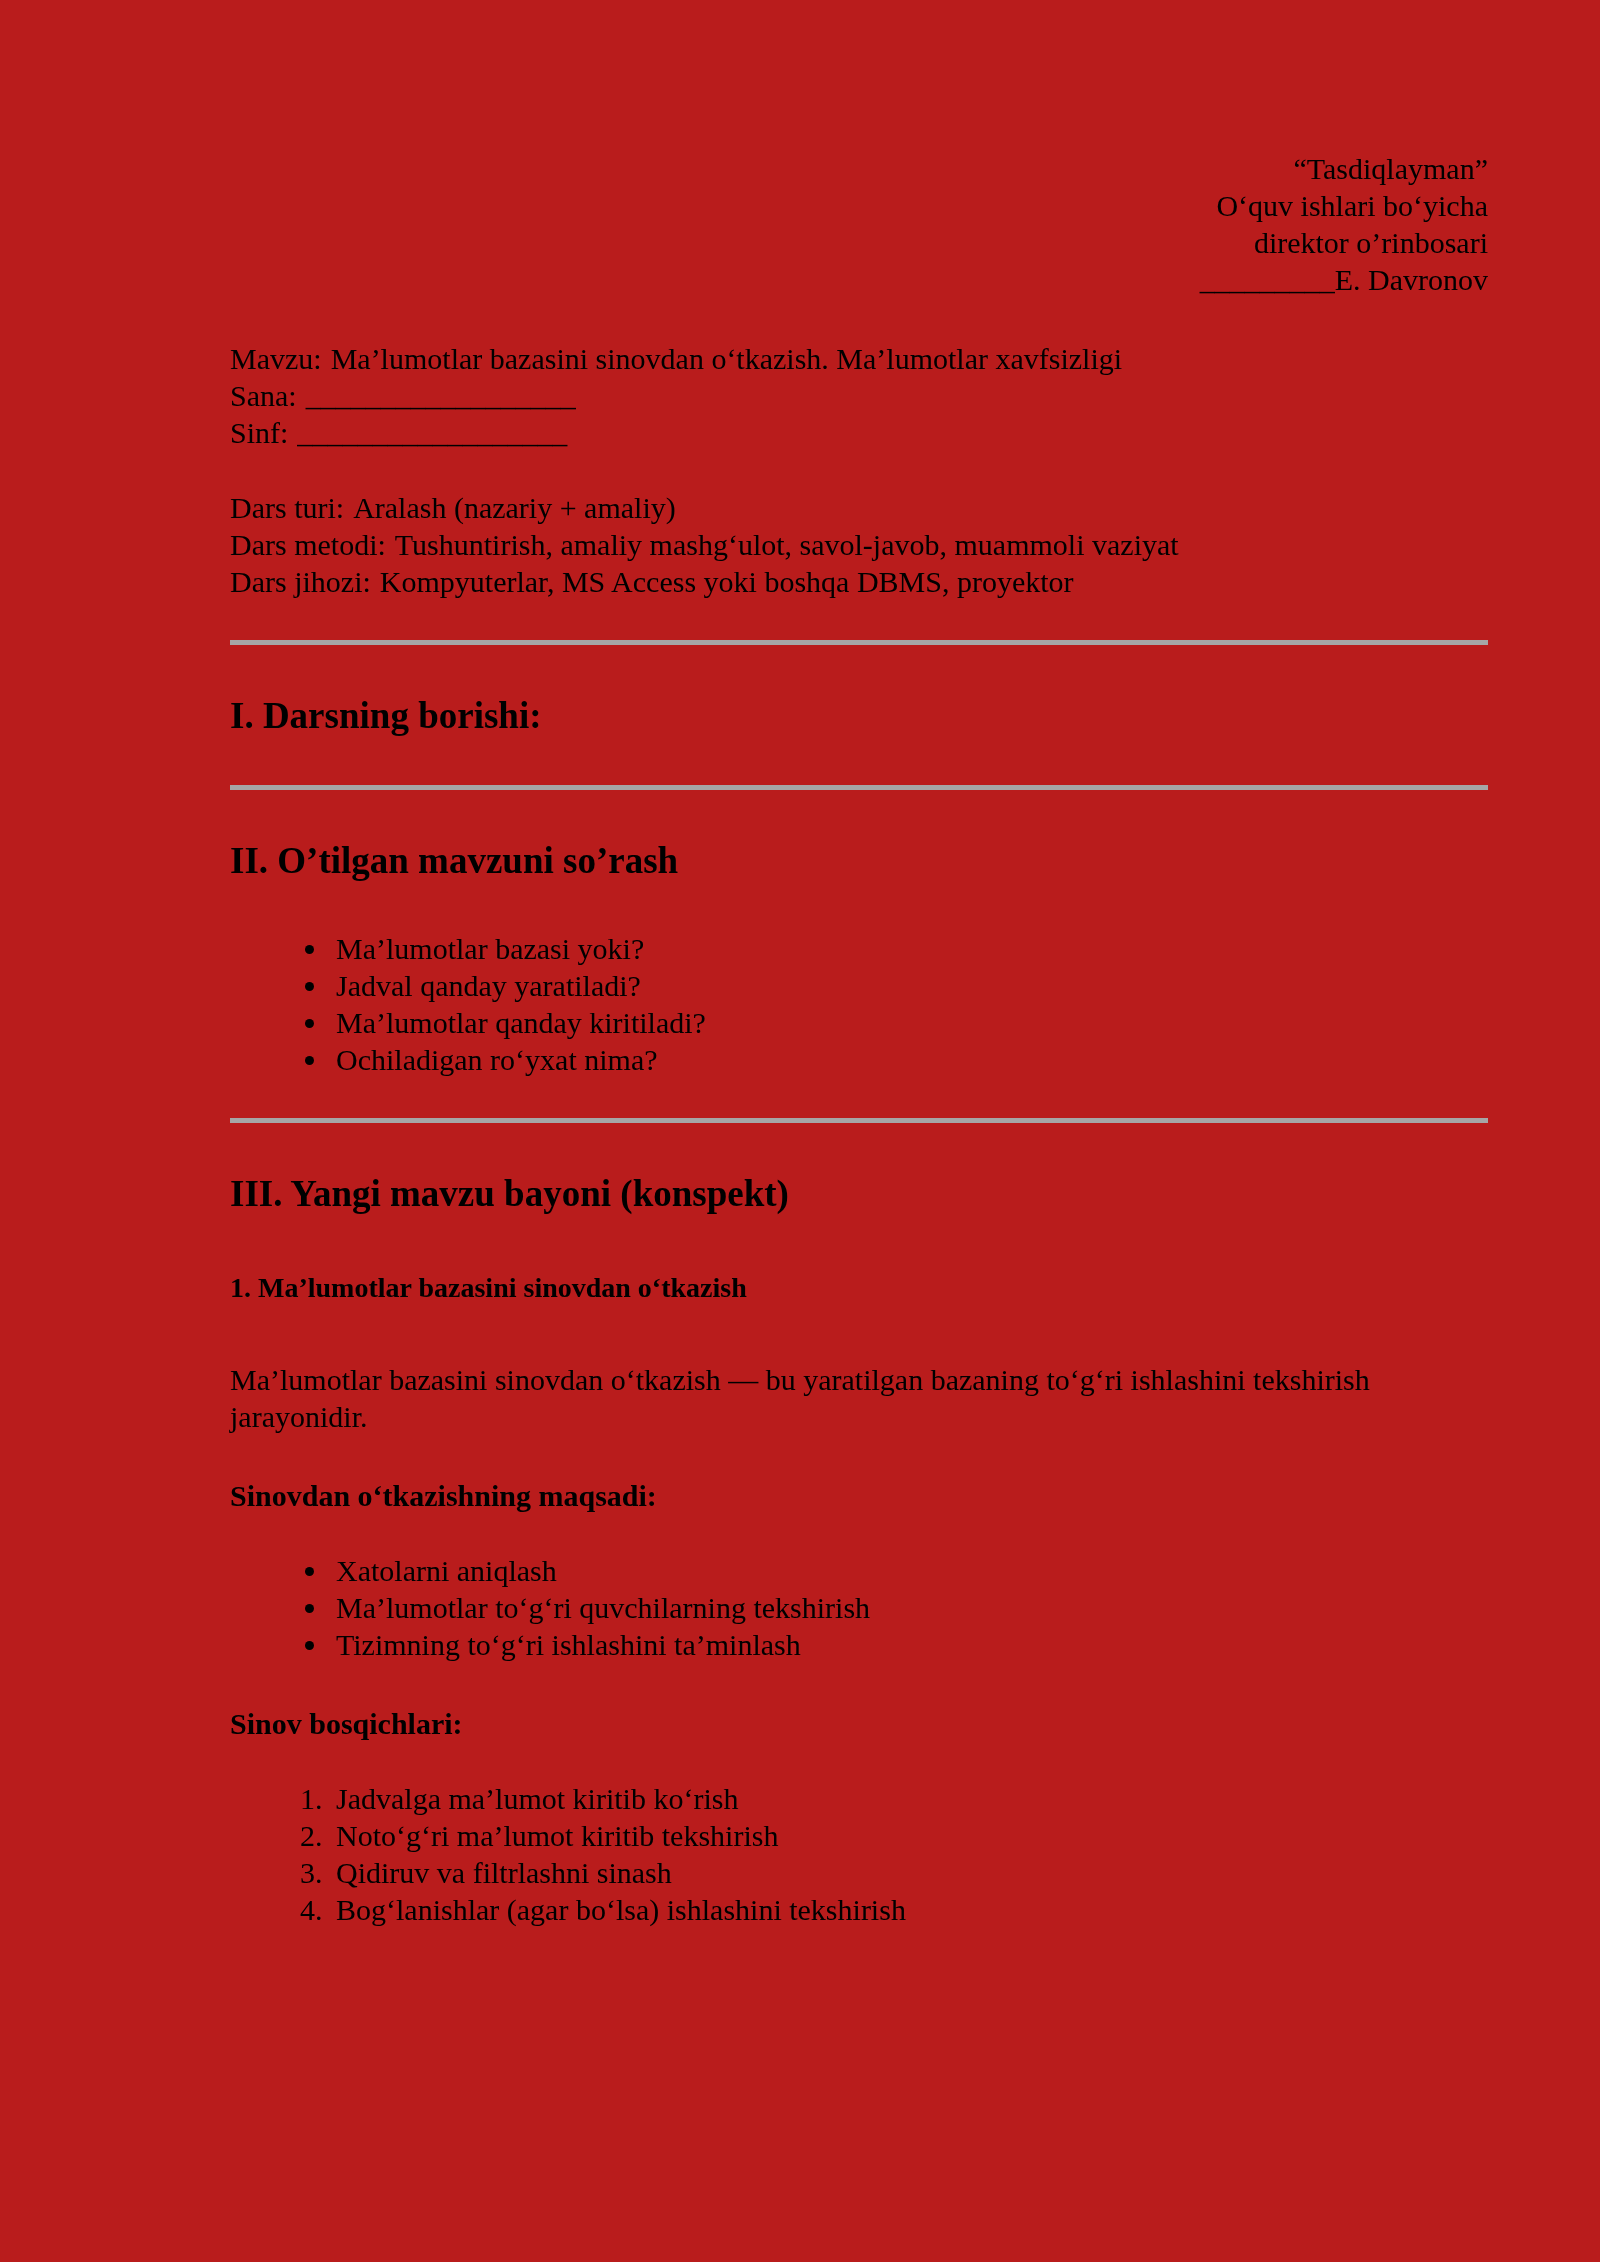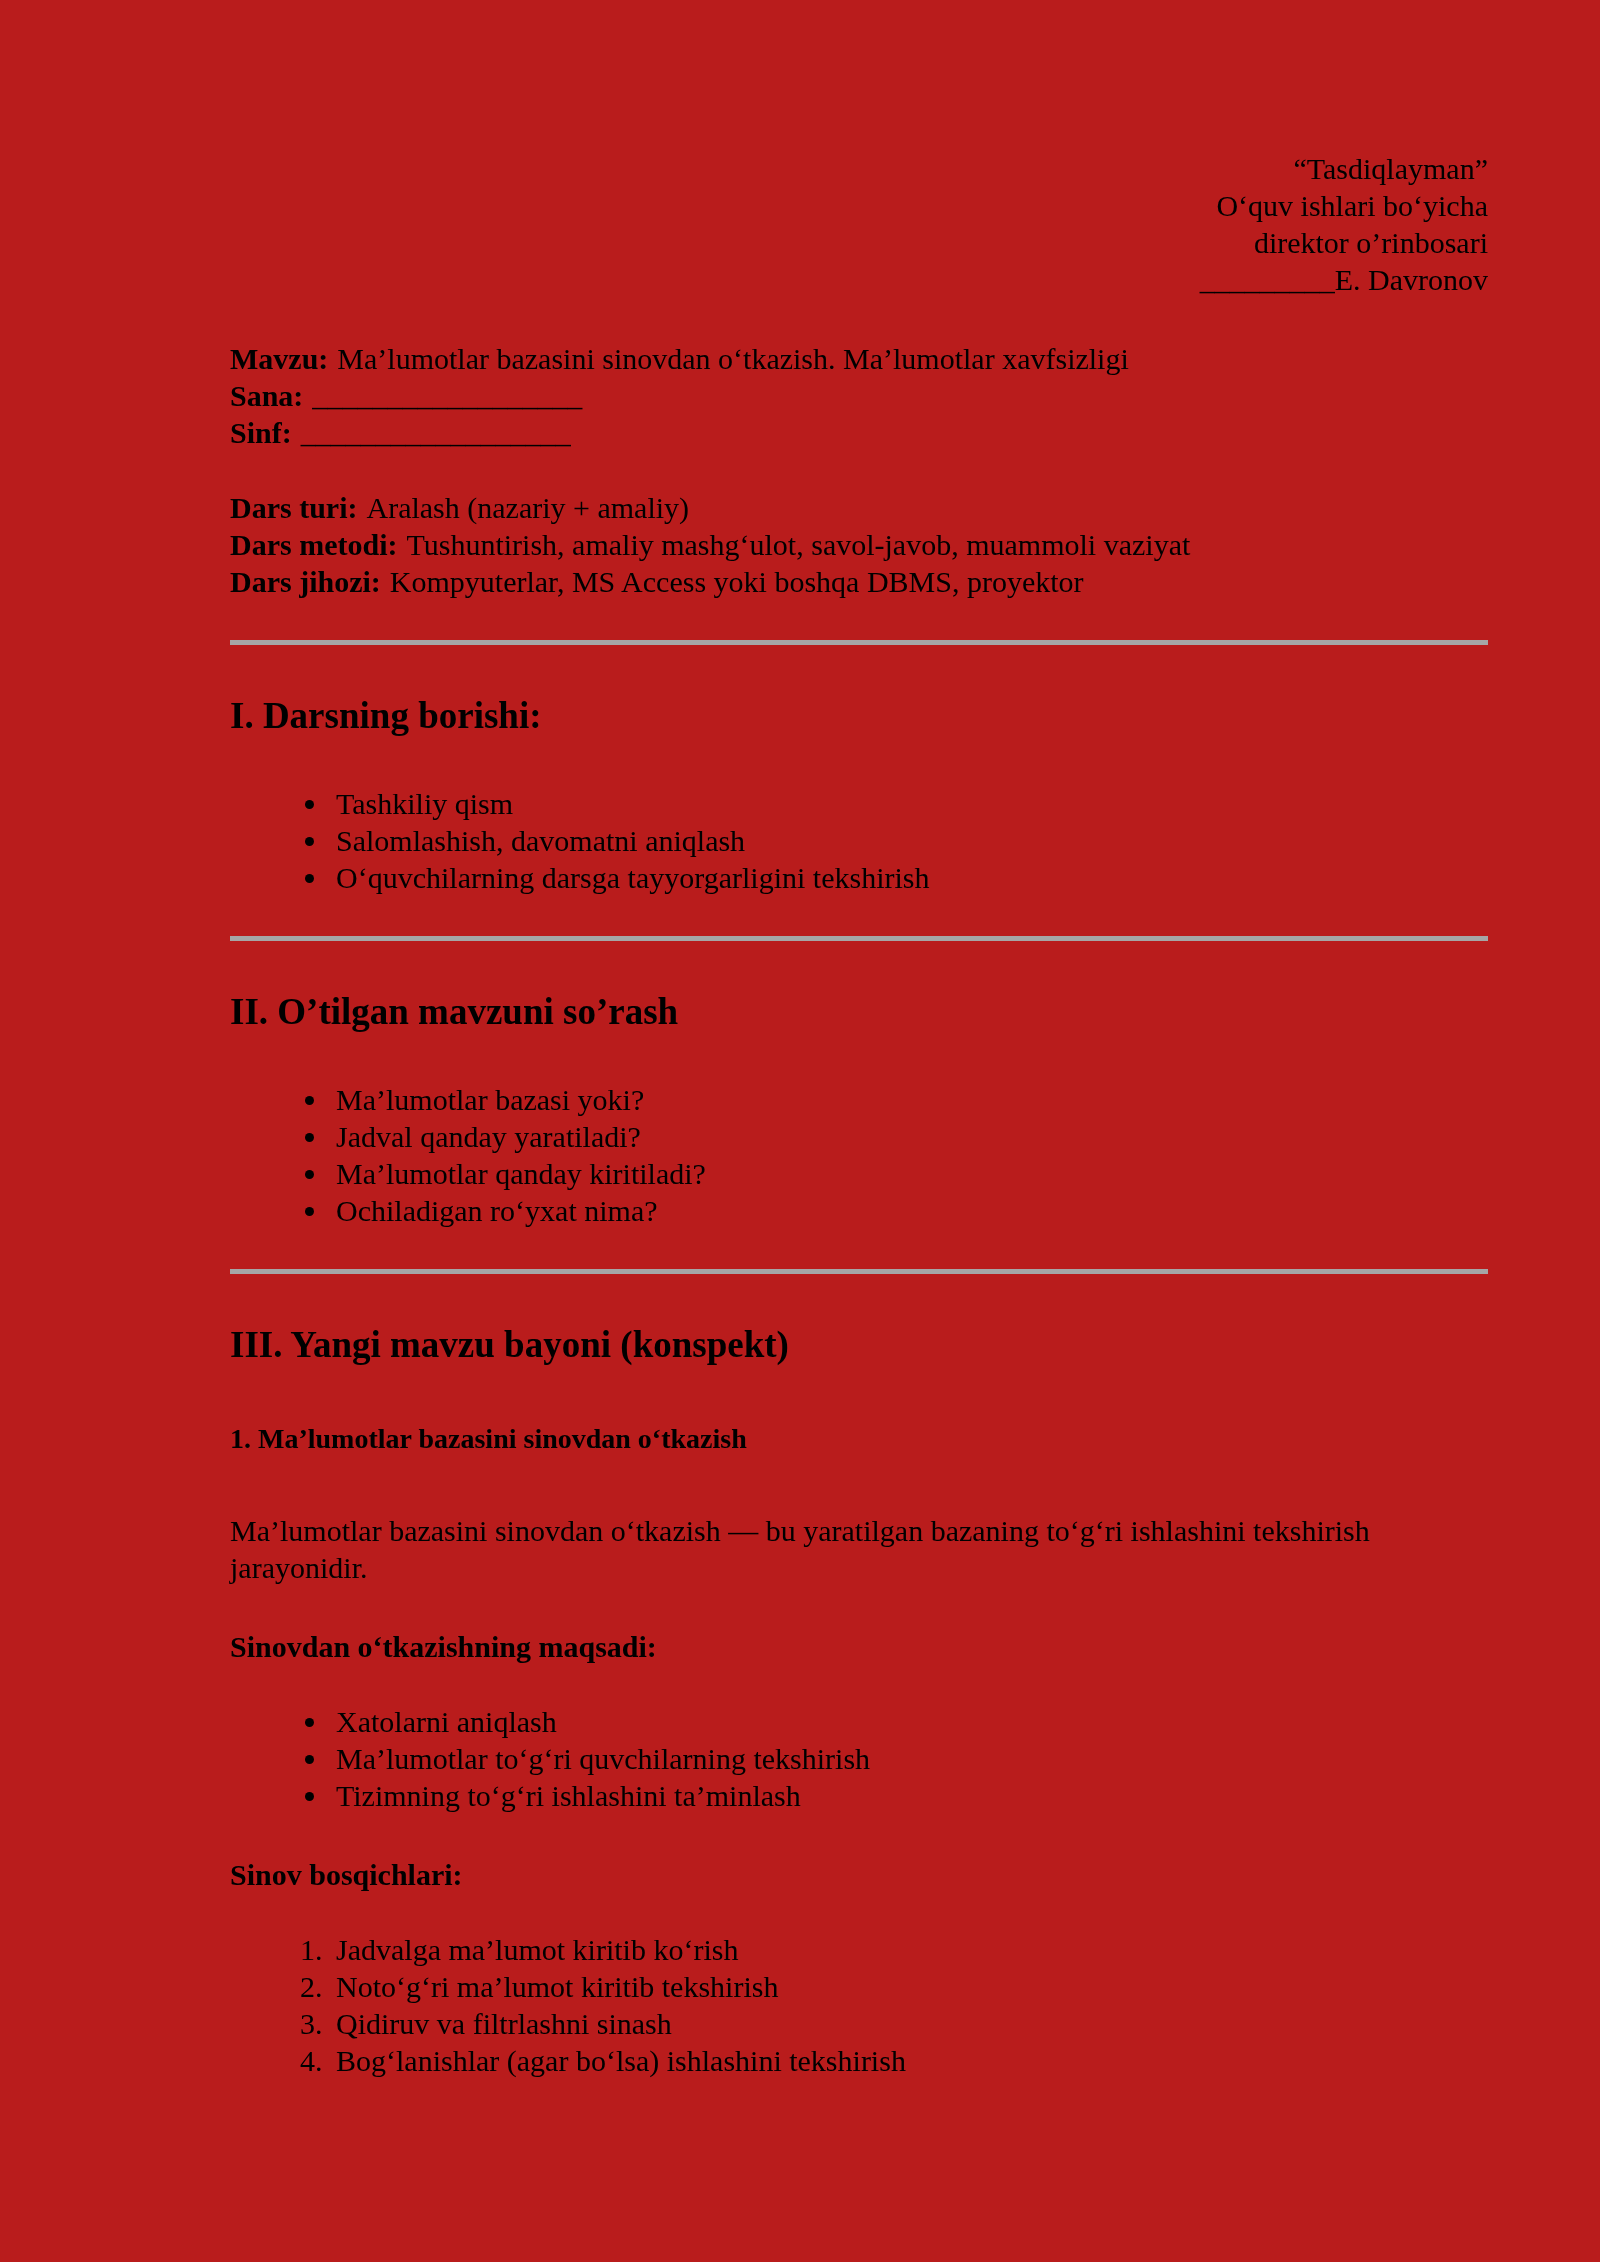--- a/index.html
+++ b/index.html
@@ -13,21 +13,21 @@
     font-family: "Liberation Serif", "DejaVu Serif", serif;
     font-size: 30px;
     line-height: 37px;
   }
   .approval {
     text-align: right;
     margin: 0 0 42px 0;
   }
   .meta-block { margin: 0 0 38px 0; }
   .meta-line { white-space: nowrap; }
-  .label { font-weight: bold; margin-right: 9px; }
+  .label { font-weight: normal; margin-right: 9px; }
   hr.rule {
     border: none;
     height: 5px;
     background: #a6a6a6;
     margin: 40px 0;
   }
   h2.sec-title {
     font-size: 37px;
     line-height: 50px;
     font-weight: bold;
@@ -75,25 +75,20 @@
 
   <div class="meta-block">
     <div class="meta-line"><span class="label">Dars turi:</span><span>Aralash (nazariy + amaliy)</span></div>
     <div class="meta-line"><span class="label">Dars metodi:</span><span>Tushuntirish, amaliy mashg‘ulot, savol-javob, muammoli vaziyat</span></div>
     <div class="meta-line"><span class="label">Dars jihozi:</span><span>Kompyuterlar, MS Access yoki boshqa DBMS, proyektor</span></div>
   </div>
 
   <hr class="rule">
 
   <h2 class="sec-title">I. Darsning borishi:</h2>
-  <ul class="doc-list">
-    <li>Tashkiliy qism</li>
-    <li>Salomlashish, davomatni aniqlash</li>
-    <li>O‘quvchilarning darsga tayyorgarligini tekshirish</li>
-  </ul>
 
   <hr class="rule">
 
   <h2 class="sec-title">II. O’tilgan mavzuni so’rash</h2>
   <ul class="doc-list">
     <li>Ma’lumotlar bazasi yoki?</li>
     <li>Jadval qanday yaratiladi?</li>
     <li>Ma’lumotlar qanday kiritiladi?</li>
     <li>Ochiladigan ro‘yxat nima?</li>
   </ul>

